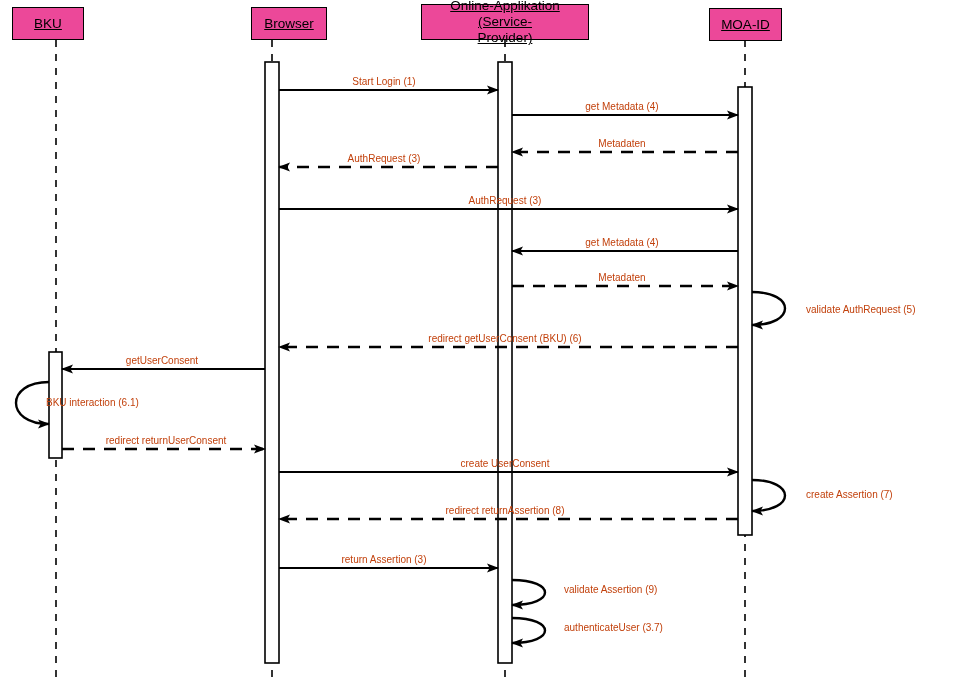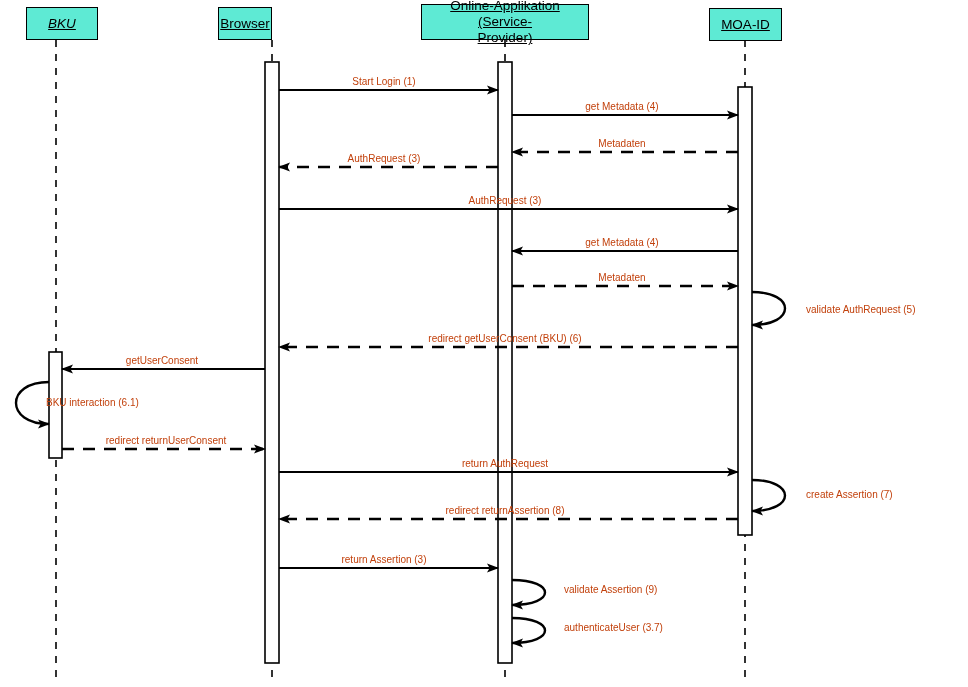--- a/index.html
+++ b/index.html
@@ -18,21 +18,21 @@
   svg.layer {
     position: absolute;
     left: 0;
     top: 0;
     width: 968px;
     height: 687px;
   }
   .lifeline-box {
     position: absolute;
     border: 1.6px solid #000000;
-    background: #5eead4;
+    background: #ec4899;
     box-sizing: border-box;
     display: flex;
     align-items: center;
     justify-content: center;
     text-align: center;
   }
   .lifeline-box .cap {
     font-size: 13.5px;
     color: #000000;
     text-decoration: underline;
@@ -91,25 +91,25 @@
       </g>
     <g id="selfmsgs-g">
         <path d="M 752 292 C 796 292 , 796 325 , 752 325" fill="none" stroke="#000000" stroke-width="2.4" marker-end="url(#arrowFilled)"></path>
         <path d="M 49 382 C 5 382 , 5 424 , 49 424" fill="none" stroke="#000000" stroke-width="2.4" marker-end="url(#arrowFilled)"></path>
         <path d="M 752 480 C 796 480 , 796 511 , 752 511" fill="none" stroke="#000000" stroke-width="2.4" marker-end="url(#arrowFilled)"></path>
         <path d="M 512 580 C 556 580 , 556 605 , 512 605" fill="none" stroke="#000000" stroke-width="2.4" marker-end="url(#arrowFilled)"></path>
         <path d="M 512 618 C 556 618 , 556 643 , 512 643" fill="none" stroke="#000000" stroke-width="2.4" marker-end="url(#arrowFilled)"></path>
       </g>
   </svg>
 
-  <div class="lifeline-box" id="box-bku" style="left: 26px; top: 7px; width: 72px; height: 33px; font-style: italic;">
+  <div class="lifeline-box" id="box-bku" style="left: 12px; top: 7px; width: 72px; height: 33px;">
     <span class="cap">BKU</span>
   </div>
 
-  <div class="lifeline-box" id="box-browser" style="left: 218px; top: 7px; width: 54px; height: 33px;">
+  <div class="lifeline-box" id="box-browser" style="left: 251px; top: 7px; width: 76px; height: 33px;">
     <span class="cap">Browser</span>
   </div>
 
   <div class="lifeline-box" id="box-oa" style="left: 421px; top: 4px; width: 168px; height: 36px;">
     <span class="cap">
       <span>Online-Applikation (Service-</span><br>
       <span>Provider)</span>
     </span>
   </div>
 
@@ -121,21 +121,21 @@
       <div class="msg-label center" style="left: 384px; top: 76px;">Start Login (1)</div>
       <div class="msg-label center" style="left: 622px; top: 101px;">get Metadata (4)</div>
       <div class="msg-label center" style="left: 622px; top: 138px;">Metadaten</div>
       <div class="msg-label center" style="left: 384px; top: 153px;">AuthRequest (3)</div>
       <div class="msg-label center" style="left: 505px; top: 195px;">AuthRequest (3)</div>
       <div class="msg-label center" style="left: 622px; top: 237px;">get Metadata (4)</div>
       <div class="msg-label center" style="left: 622px; top: 272px;">Metadaten</div>
       <div class="msg-label center" style="left: 505px; top: 333px;">redirect getUserConsent (BKU) (6)</div>
       <div class="msg-label center" style="left: 162px; top: 355px;">getUserConsent</div>
       <div class="msg-label center" style="left: 166px; top: 435px;">redirect returnUserConsent</div>
-      <div class="msg-label center" style="left: 505px; top: 458px;">return AuthRequest</div>
+      <div class="msg-label center" style="left: 505px; top: 458px;">create UserConsent</div>
       <div class="msg-label center" style="left: 505px; top: 505px;">redirect returnAssertion (8)</div>
       <div class="msg-label center" style="left: 384px; top: 554px;">return Assertion (3)</div>
       <div class="msg-label" style="left: 806px; top: 304px;">validate AuthRequest (5)</div>
       <div class="msg-label" style="left: 5px; top: 397px; margin-left: 41px;">BKU interaction (6.1)</div>
       <div class="msg-label" style="left: 806px; top: 489px;">create Assertion (7)</div>
       <div class="msg-label" style="left: 564px; top: 584px;">validate Assertion (9)</div>
       <div class="msg-label" style="left: 564px; top: 622px;">authenticateUser (3.7)</div>
     </div>
 
 </div>

